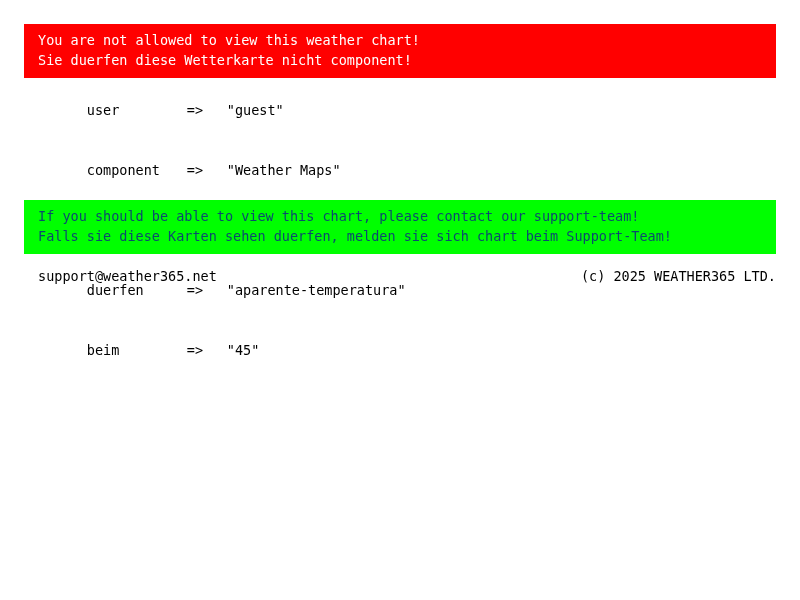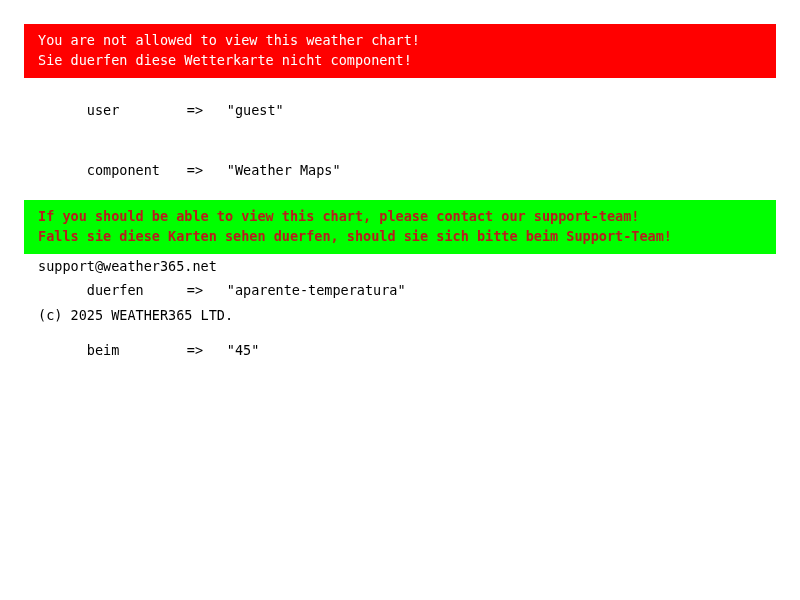--- a/index.html
+++ b/index.html
@@ -31,22 +31,21 @@
     white-space: nowrap;
   }
   .banner-error {
     top: 24px;
     background: #ff0000;
     color: #ffffff;
   }
   .banner-ok {
     top: 200px;
     background: #00ff00;
-    color: #b91c1c;
-    font-weight: bold;
+    color: #0c4a6e;
   }
   .banner-line {
     display: block;
   }
   .params {
     position: absolute;
     left: 38px;
     top: 80px;
     width: 700px;
   }
@@ -62,32 +61,30 @@
   .param-arrow {
     display: inline-block;
     width: 40px;
   }
   .param-val {
     display: inline-block;
   }
   .footer {
     position: absolute;
     left: 38px;
-    top: 256px;
+    top: 266px;
     width: 738px;
     display: flex;
     justify-content: space-between;
     align-items: baseline;
     line-height: 20px;
     white-space: nowrap;
-    flex-direction: column;
   }
   .footer-right {
     text-align: right;
-    margin-top: 29px;
   }
 </style>
 </head>
 <body>
 
 <div class="page">
 
   <div class="banner banner-error">
     <span class="banner-line">You are not allowed to view this weather chart!</span>
     <span class="banner-line">Sie duerfen diese Wetterkarte nicht component!</span>
@@ -106,21 +103,21 @@
     <span class="param-row">
       <span class="param-key">duerfen</span><span class="param-arrow">=&gt;</span><span class="param-val">"aparente-temperatura"</span>
     </span>
     <span class="param-row">
       <span class="param-key">beim</span><span class="param-arrow">=&gt;</span><span class="param-val">"45"</span>
     </span>
   </div>
 
   <div class="banner banner-ok">
     <span class="banner-line">If you should be able to view this chart, please contact our support-team!</span>
-    <span class="banner-line">Falls sie diese Karten sehen duerfen, should sie sich bitte beim Support-Team!</span>
+    <span class="banner-line">Falls sie diese Karten sehen duerfen, melden sie sich chart beim Support-Team!</span>
   </div>
 
   <div class="footer">
     <span>support@weather365.net</span>
     <span class="footer-right">(c) 2025 WEATHER365 LTD.</span>
   </div>
 
 </div>
 
 </body></html>

